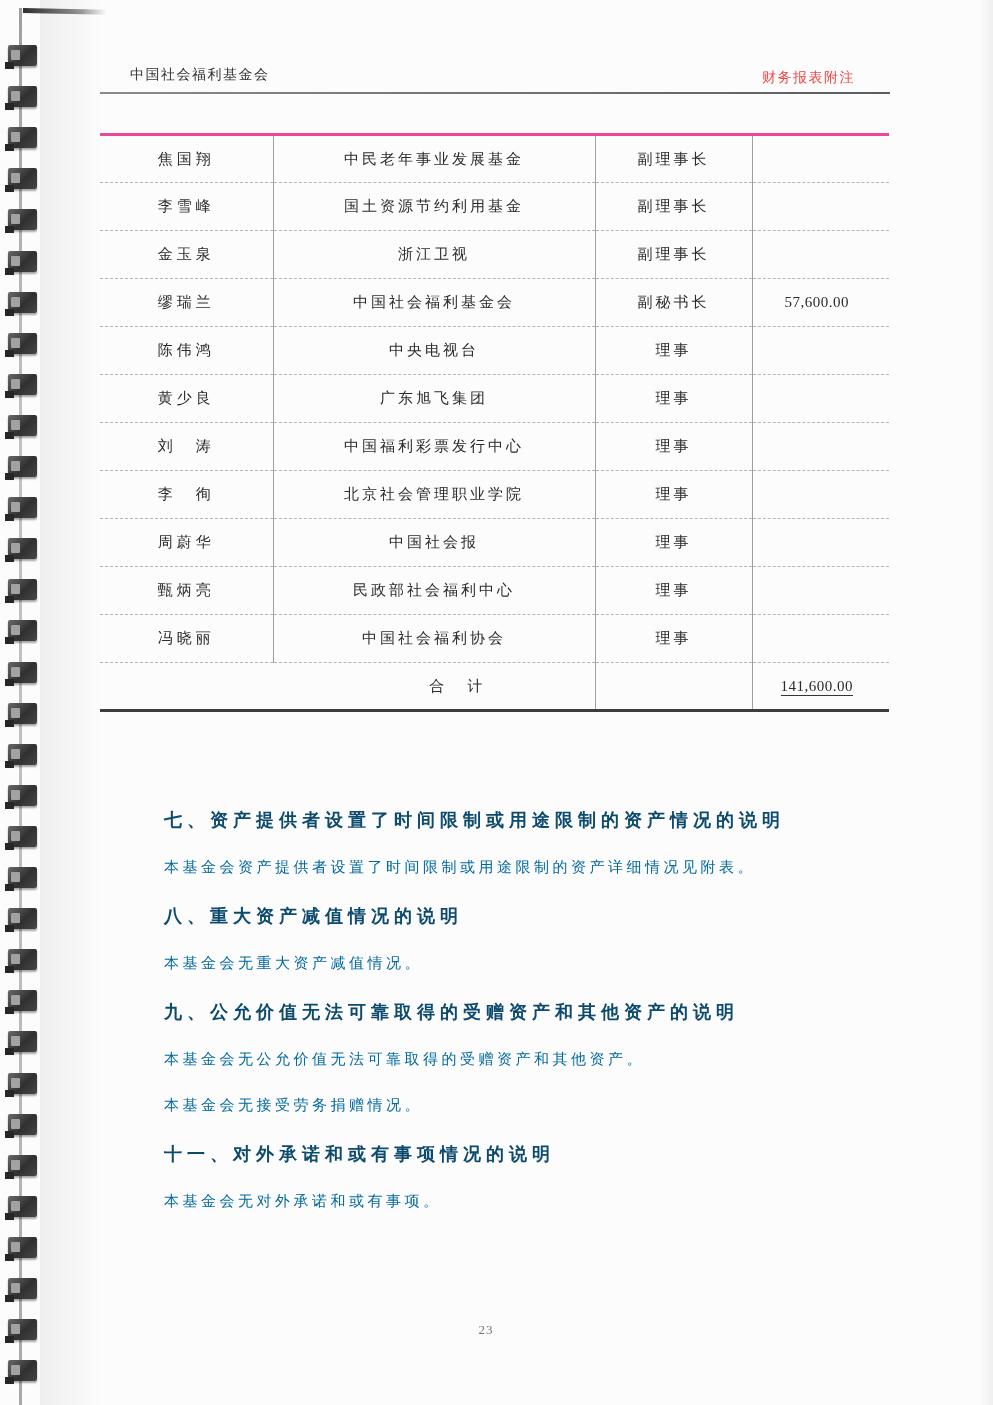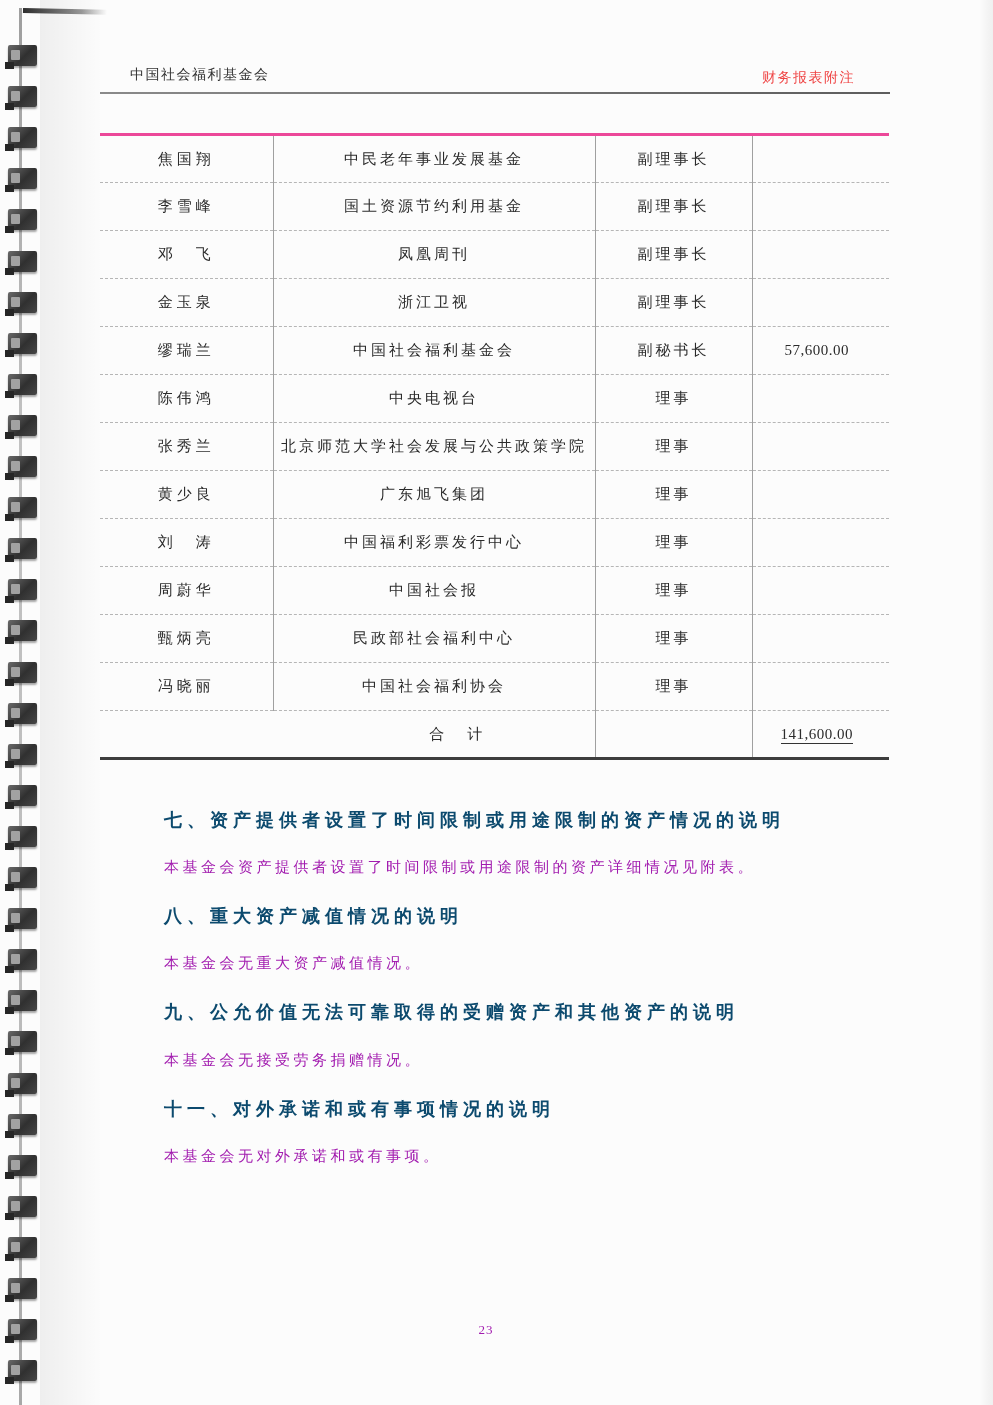--- a/index.html
+++ b/index.html
@@ -47,24 +47,24 @@
   td.c-amount{border-right:none !important;text-align:center;padding-right:9px;
     font-size:15px;letter-spacing:0.5px;}
   tr.total-row td{border-bottom:none;}
   td.total-label{text-align:center;padding-left:222px;letter-spacing:4px;font-size:16px;}
   .underlined{border-bottom:1px solid #333;padding-bottom:1px;}
   
   .sections{position:absolute;left:164px;top:808px;width:680px;}
   .section{margin:0 0 27px 0;}
   .section-heading{font-size:18px;font-weight:700;color:#0c4a6e;
     letter-spacing:5px;margin:0 0 26px 0;}
-  .section-body{font-size:15px;color:#a21caf;letter-spacing:3.5px;margin:0;}
+  .section-body{font-size:15px;color:#0369a1;letter-spacing:3.5px;margin:0;}
   
   .page-number{position:absolute;left:96px;top:1322px;width:780px;text-align:center;
-    font-size:13px;color:#a21caf;letter-spacing:1px;}
+    font-size:13px;color:#737373;letter-spacing:1px;}
 </style>
 </head>
 <body>
 
 <div class="spine">
   <div class="spine-edge-line"></div>
   <div class="top-edge-shadow"></div>
 <div class="coil" style="top: 45px;"></div>
     <div class="coil" style="top: 86.1px;"></div>
     <div class="coil" style="top: 127.2px;"></div>
@@ -120,58 +120,52 @@
       <td class="c-title">副理事长</td>
       <td class="c-amount"></td>
     </tr>
     <tr>
       <td class="c-name">李雪峰</td>
       <td class="c-org">国土资源节约利用基金</td>
       <td class="c-title">副理事长</td>
       <td class="c-amount"></td>
     </tr>
     <tr>
-      <td class="c-name">邓　飞</td>
-      <td class="c-org">凤凰周刊</td>
-      <td class="c-title">副理事长</td>
-      <td class="c-amount"></td>
-    </tr>
-    <tr>
       <td class="c-name">金玉泉</td>
       <td class="c-org">浙江卫视</td>
       <td class="c-title">副理事长</td>
       <td class="c-amount"></td>
     </tr>
     <tr>
       <td class="c-name">缪瑞兰</td>
       <td class="c-org">中国社会福利基金会</td>
       <td class="c-title">副秘书长</td>
       <td class="c-amount">57,600.00</td>
     </tr>
     <tr>
       <td class="c-name">陈伟鸿</td>
       <td class="c-org">中央电视台</td>
       <td class="c-title">理事</td>
       <td class="c-amount"></td>
     </tr>
     <tr>
-      <td class="c-name">张秀兰</td>
-      <td class="c-org">北京师范大学社会发展与公共政策学院</td>
-      <td class="c-title">理事</td>
-      <td class="c-amount"></td>
-    </tr>
-    <tr>
       <td class="c-name">黄少良</td>
       <td class="c-org">广东旭飞集团</td>
       <td class="c-title">理事</td>
       <td class="c-amount"></td>
     </tr>
     <tr>
       <td class="c-name">刘　涛</td>
       <td class="c-org">中国福利彩票发行中心</td>
+      <td class="c-title">理事</td>
+      <td class="c-amount"></td>
+    </tr>
+    <tr>
+      <td class="c-name">李　徇</td>
+      <td class="c-org">北京社会管理职业学院</td>
       <td class="c-title">理事</td>
       <td class="c-amount"></td>
     </tr>
     <tr>
       <td class="c-name">周蔚华</td>
       <td class="c-org">中国社会报</td>
       <td class="c-title">理事</td>
       <td class="c-amount"></td>
     </tr>
     <tr>
@@ -198,20 +192,21 @@
   <div class="section">
     <p class="section-heading">七、资产提供者设置了时间限制或用途限制的资产情况的说明</p>
     <p class="section-body">本基金会资产提供者设置了时间限制或用途限制的资产详细情况见附表。</p>
   </div>
   <div class="section">
     <p class="section-heading">八、重大资产减值情况的说明</p>
     <p class="section-body">本基金会无重大资产减值情况。</p>
   </div>
   <div class="section">
     <p class="section-heading">九、公允价值无法可靠取得的受赠资产和其他资产的说明</p>
+    <p class="section-body">本基金会无公允价值无法可靠取得的受赠资产和其他资产。</p>
   </div>
   <div class="section">
     <p class="section-body">本基金会无接受劳务捐赠情况。</p>
   </div>
   <div class="section">
     <p class="section-heading">十一、对外承诺和或有事项情况的说明</p>
     <p class="section-body">本基金会无对外承诺和或有事项。</p>
   </div>
 </div>
 

